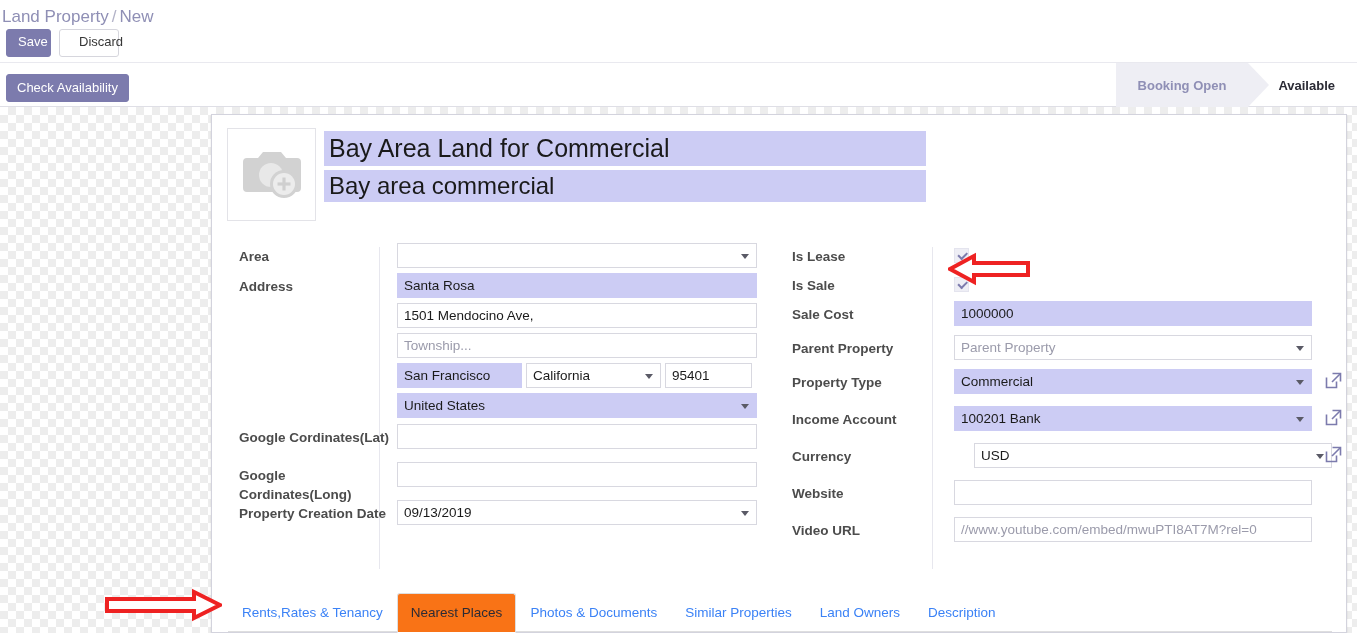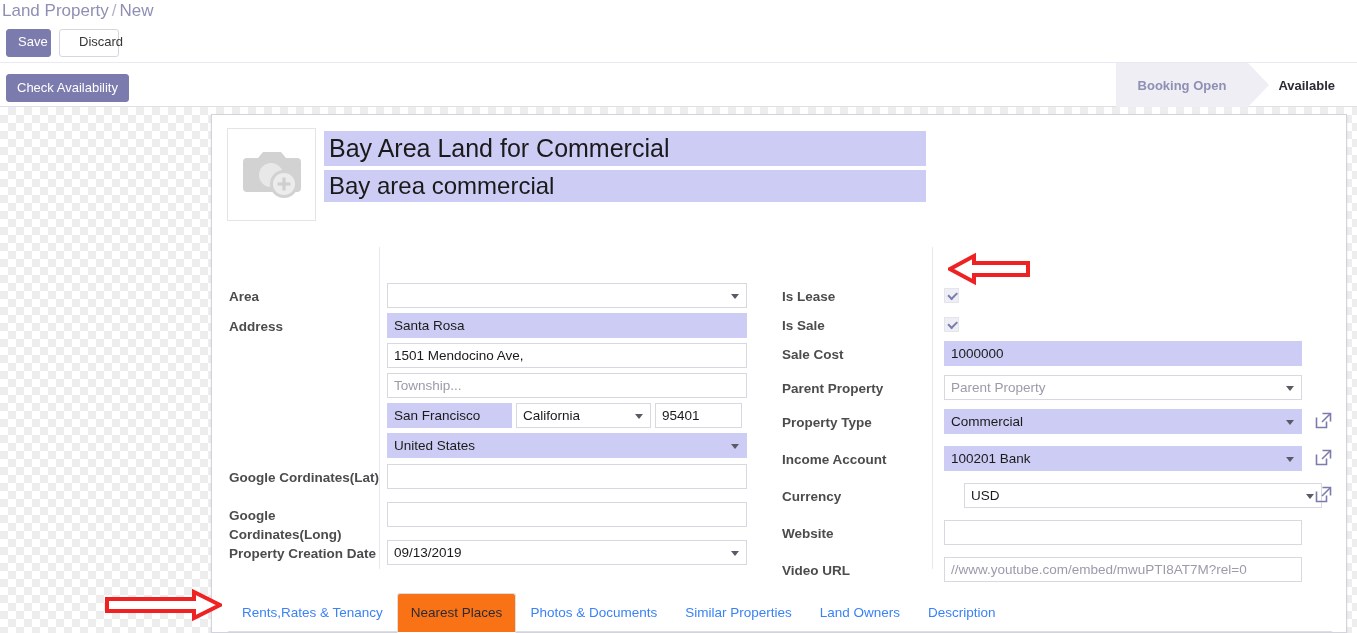--- a/index.html
+++ b/index.html
@@ -17,21 +17,21 @@
     background-image:
       linear-gradient(45deg, #ededed 25%, transparent 25%, transparent 75%, #ededed 75%),
       linear-gradient(45deg, #ededed 25%, transparent 25%, transparent 75%, #ededed 75%);
     background-size: 16px 16px;
     background-position: 0 0, 8px 8px;
   }
 
   
   #breadcrumb {
     position: absolute; left: 0; top: 0; width: 1357px; height: 24px;
-    padding-left: 2px; padding-top: 1px;
+    padding-left: 2px; padding-top: 7px;
     font-size: 17px; color: #8f8fb5; background: #fff;
     white-space: nowrap;
   }
   #breadcrumb .bc-sep { color: #b3b3c8; padding: 0 3px; }
   #breadcrumb .bc-cur { color: #8f8fb5; }
 
   
   #controls {
     position: absolute; left: 0; top: 26px; width: 1357px; height: 36px;
     background: #fff;
@@ -121,21 +121,21 @@
   #form { position: absolute; left: 0; top: 132px; width: 1136px; height: 322px; }
   .col { position: absolute; top: 0; }
   #col-left { left: 16px; width: 534px; }
   #col-right { left: 569px; width: 550px; }
   .col-sep {
     position: absolute; top: 0; width: 1px; height: 322px; background: #e7e7ee;
   }
   #sep-left { left: 167px; }
   #sep-right { left: 720px; }
 
-  .row { position: absolute; left: 1px; width: 100%; margin-top: 40px; }
+  .row { position: absolute; left: 11px; width: 100%; }
   .lbl {
     position: absolute; left: 0; top: 0;
     font-size: 13.5px; font-weight: bold; color: #4c4c4c;
     line-height: 19px; width: 160px;
   }
   .fld { position: absolute; }
 
   .inp {
     font-family: "Liberation Sans", sans-serif;
     font-size: 13.5px; color: #1a1a1a;

